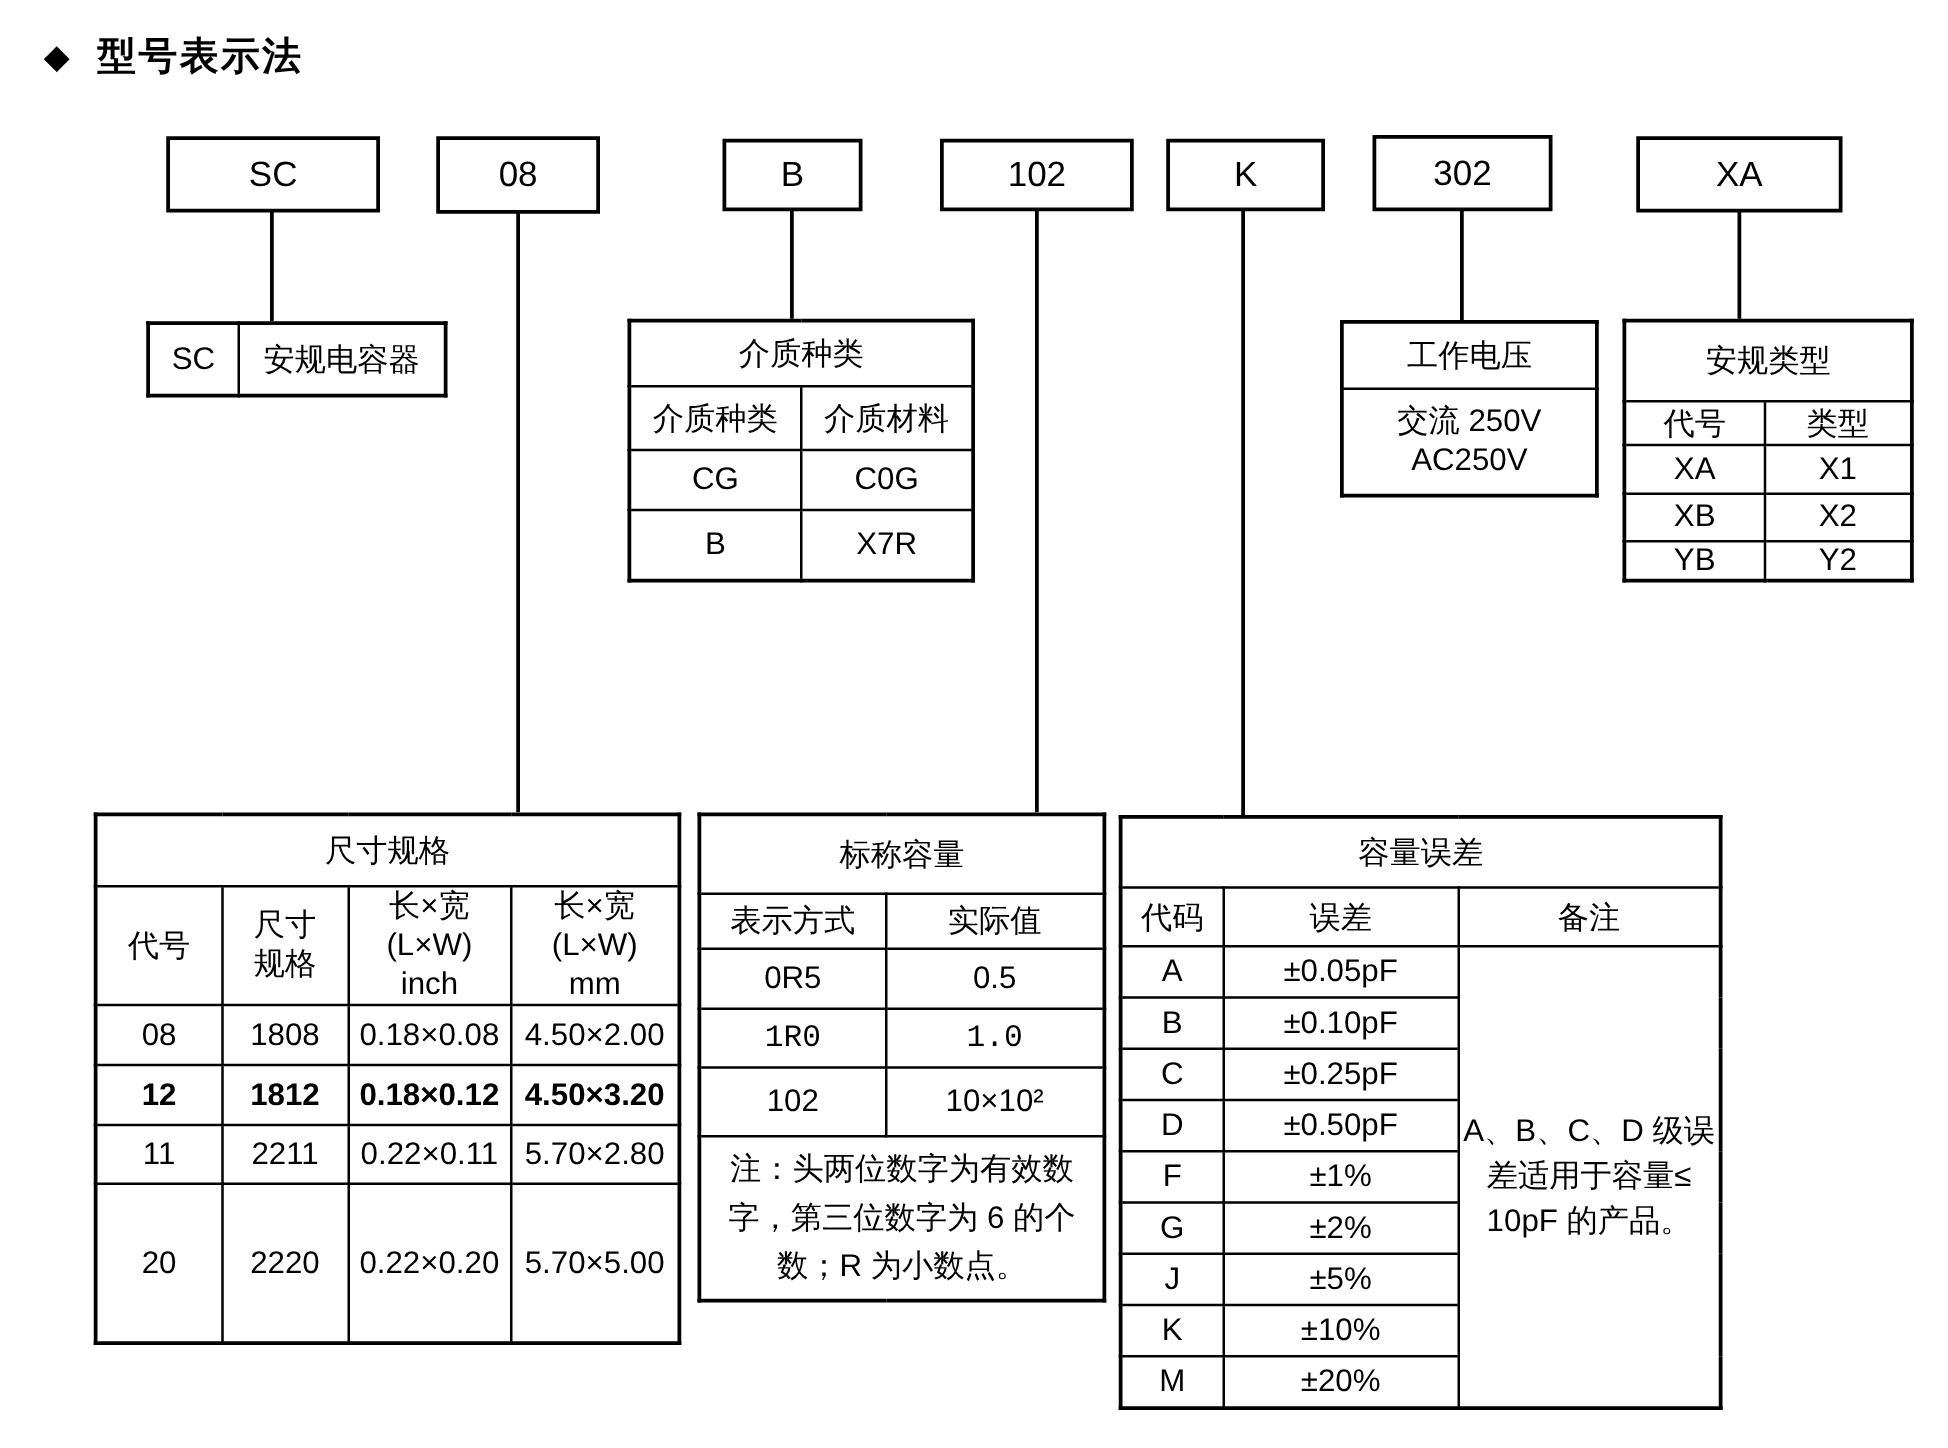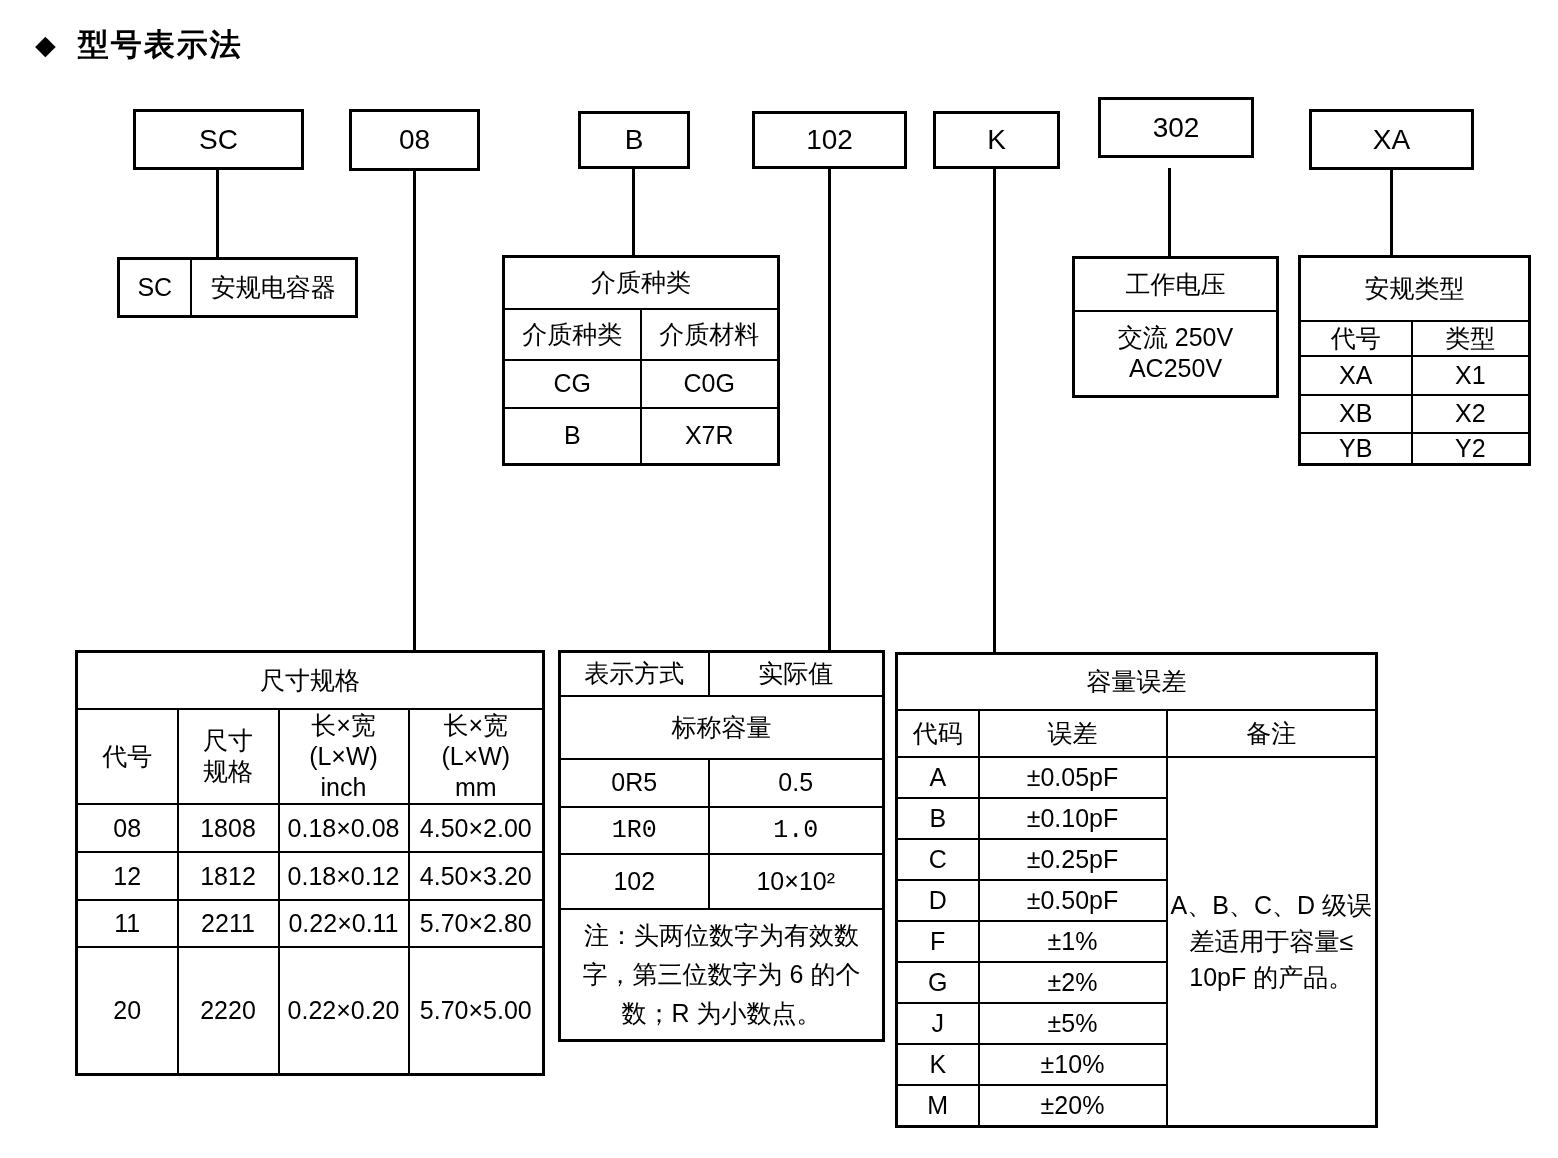--- a/index.html
+++ b/index.html
@@ -55,21 +55,21 @@
   <div class="title-row">
     <span class="title-bullet">◆</span>
     <span class="title-text">型号表示法</span>
   </div>
 
   <div class="code-box" style="left:133px;top:109px;width:171px;height:61px;">SC</div>
   <div class="code-box" style="left:349px;top:109px;width:131px;height:62px;">08</div>
   <div class="code-box" style="left:578px;top:111px;width:112px;height:58px;">B</div>
   <div class="code-box" style="left:752px;top:111px;width:155px;height:58px;">102</div>
   <div class="code-box" style="left:933px;top:111px;width:127px;height:58px;">K</div>
-  <div class="code-box" style="left:1098px;top:97px;width:156px;height:61px;">302</div>
+  <div class="code-box" style="left:1098px;top:108px;width:144px;height:61px;">302</div>
   <div class="code-box" style="left:1309px;top:109px;width:165px;height:61px;">XA</div>
 
   <div class="vline" style="left:216px;top:169px;height:89px;"></div>
   <div class="vline" style="left:413px;top:170px;height:480px;"></div>
   <div class="vline" style="left:632px;top:168px;height:88px;"></div>
   <div class="vline" style="left:828px;top:168px;height:482px;"></div>
   <div class="vline" style="left:993px;top:168px;height:484px;"></div>
   <div class="vline" style="left:1168px;top:168px;height:88px;"></div>
   <div class="vline" style="left:1390px;top:169px;height:87px;"></div>
 
@@ -171,21 +171,21 @@
       <td class="pre small-lh">长×宽
 (L×W)
 mm</td>
     </tr>
     <tr style="height:48px;">
       <td>08</td>
       <td>1808</td>
       <td>0.18×0.08</td>
       <td>4.50×2.00</td>
     </tr>
-    <tr style="height:48px;">
+    <tr style="height:48px;font-weight:bold;">
       <td>12</td>
       <td>1812</td>
       <td>0.18×0.12</td>
       <td>4.50×3.20</td>
     </tr>
     <tr style="height:47px;">
       <td>11</td>
       <td>2211</td>
       <td>0.22×0.11</td>
       <td>5.70×2.80</td>
@@ -198,27 +198,27 @@
     </tr>
   </tbody>
     </table>
 
   <table class="t" style="left:558px;top:650px;width:324px;height:392px;">
     <colgroup>
         <col style="width:149px">
         <col style="width:175px">
       </colgroup>
     <tbody>
-        <tr style="height:44px;">
+        <tr style="height:63px;">
+          <td colspan="2" class="tbl-title">标称容量</td>
+        </tr>
+    <tr style="height:44px;">
       <td>表示方式</td>
       <td>实际值</td>
     </tr>
-    <tr style="height:63px;">
-          <td colspan="2" class="tbl-title">标称容量</td>
-        </tr>
     <tr style="height:48px;">
       <td>0R5</td>
       <td>0.5</td>
     </tr>
     <tr style="height:47px;font-family:Liberation Mono, monospace;">
       <td>1R0</td>
       <td>1.0</td>
     </tr>
     <tr style="height:55px;">
       <td>102</td>

